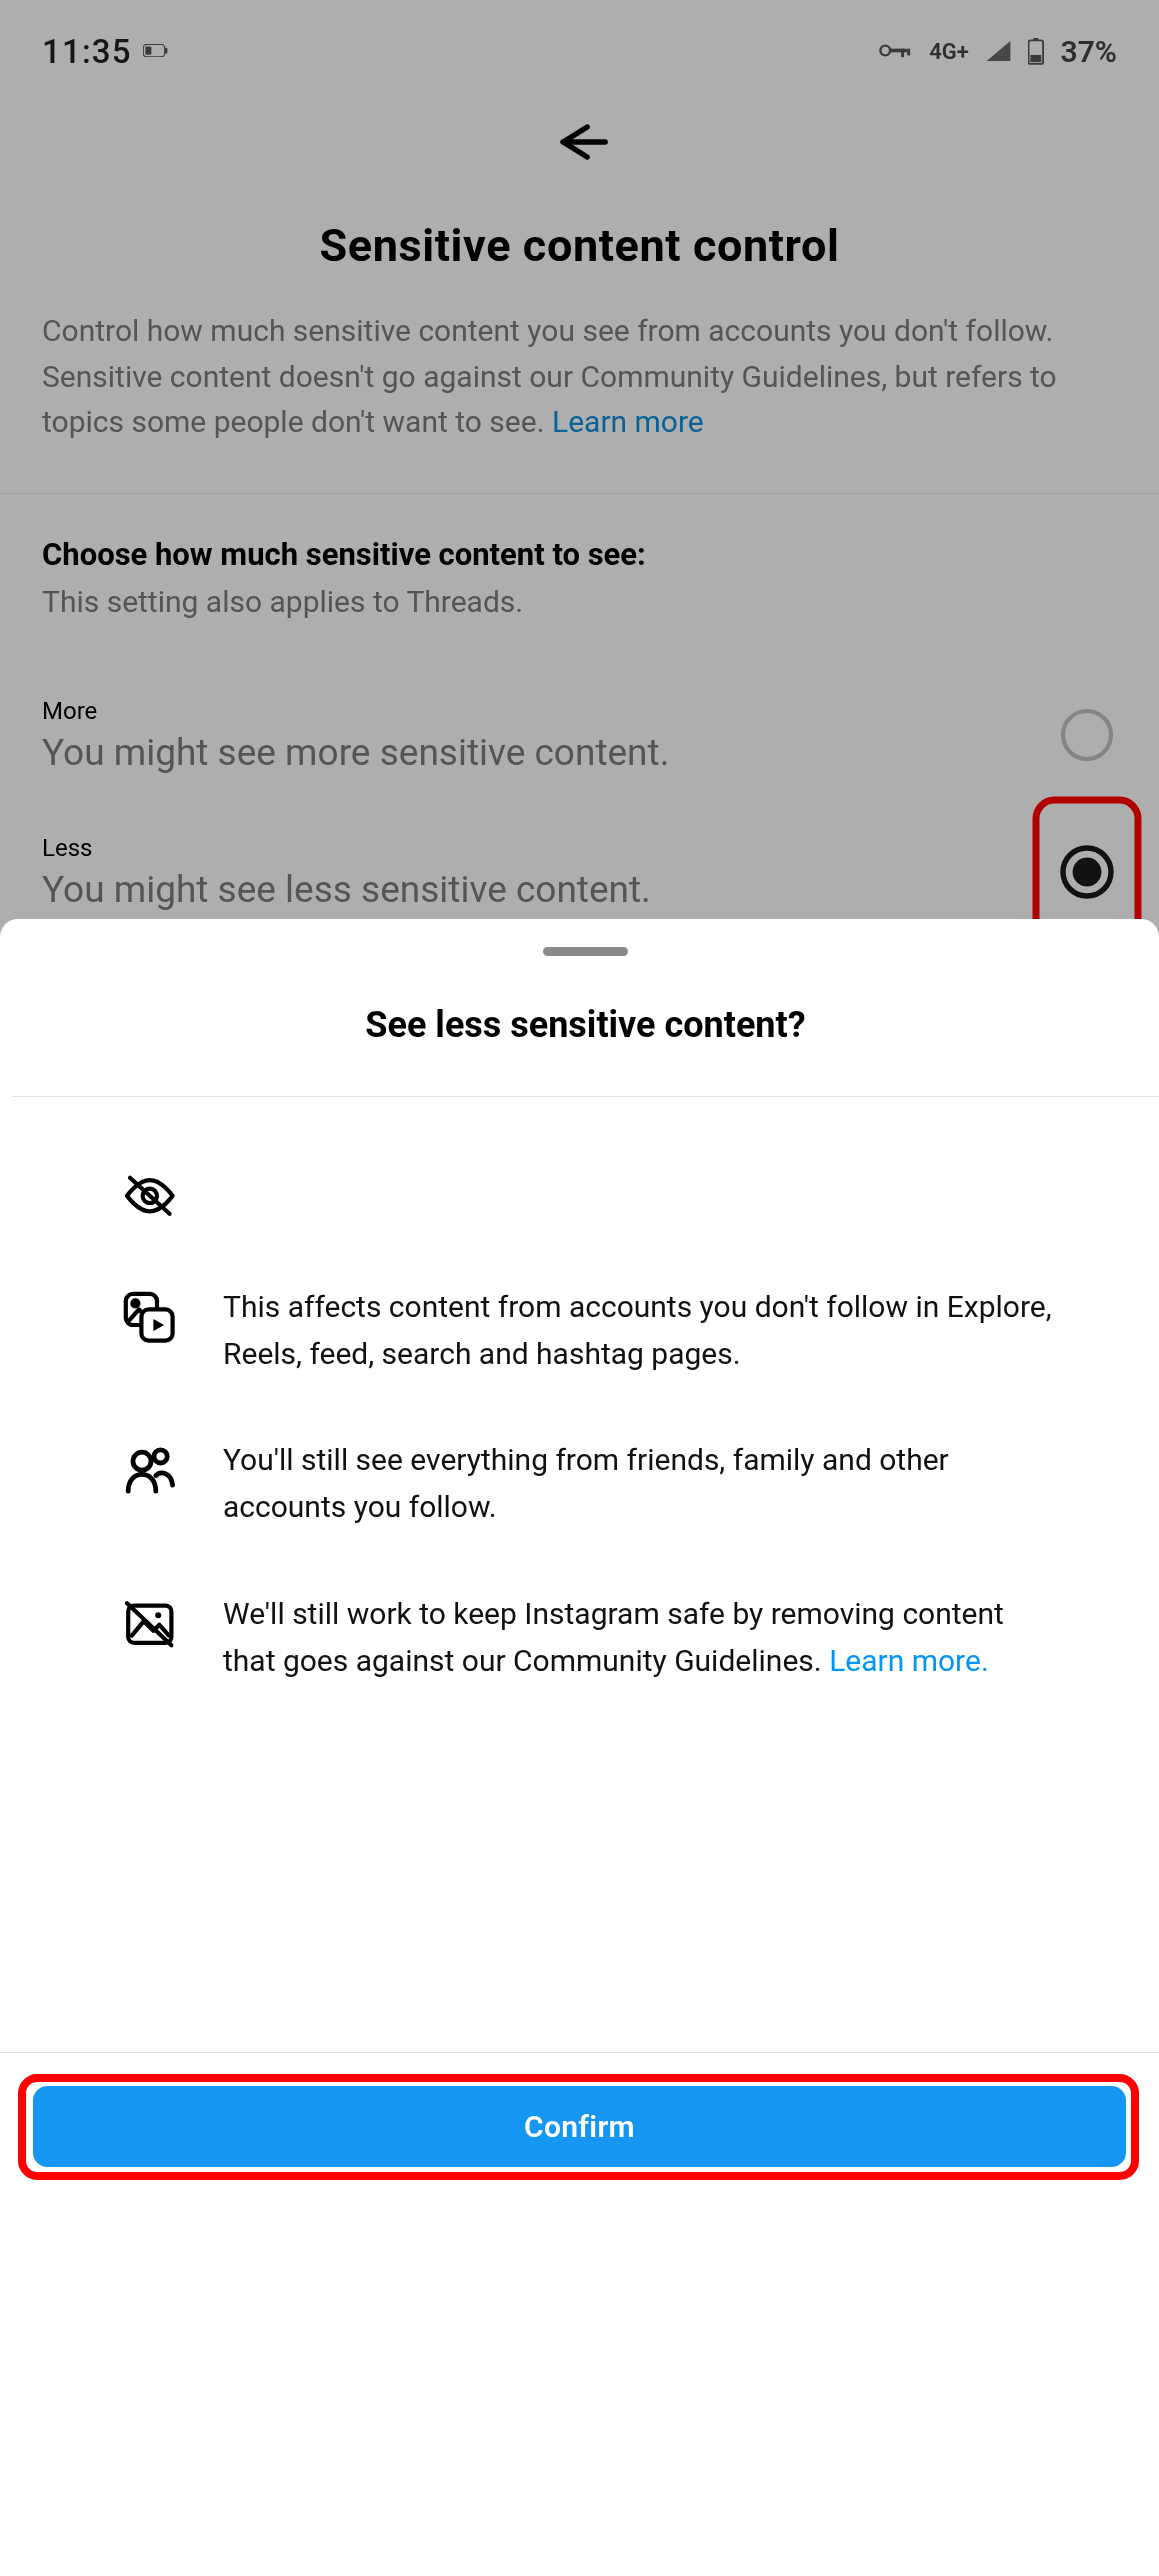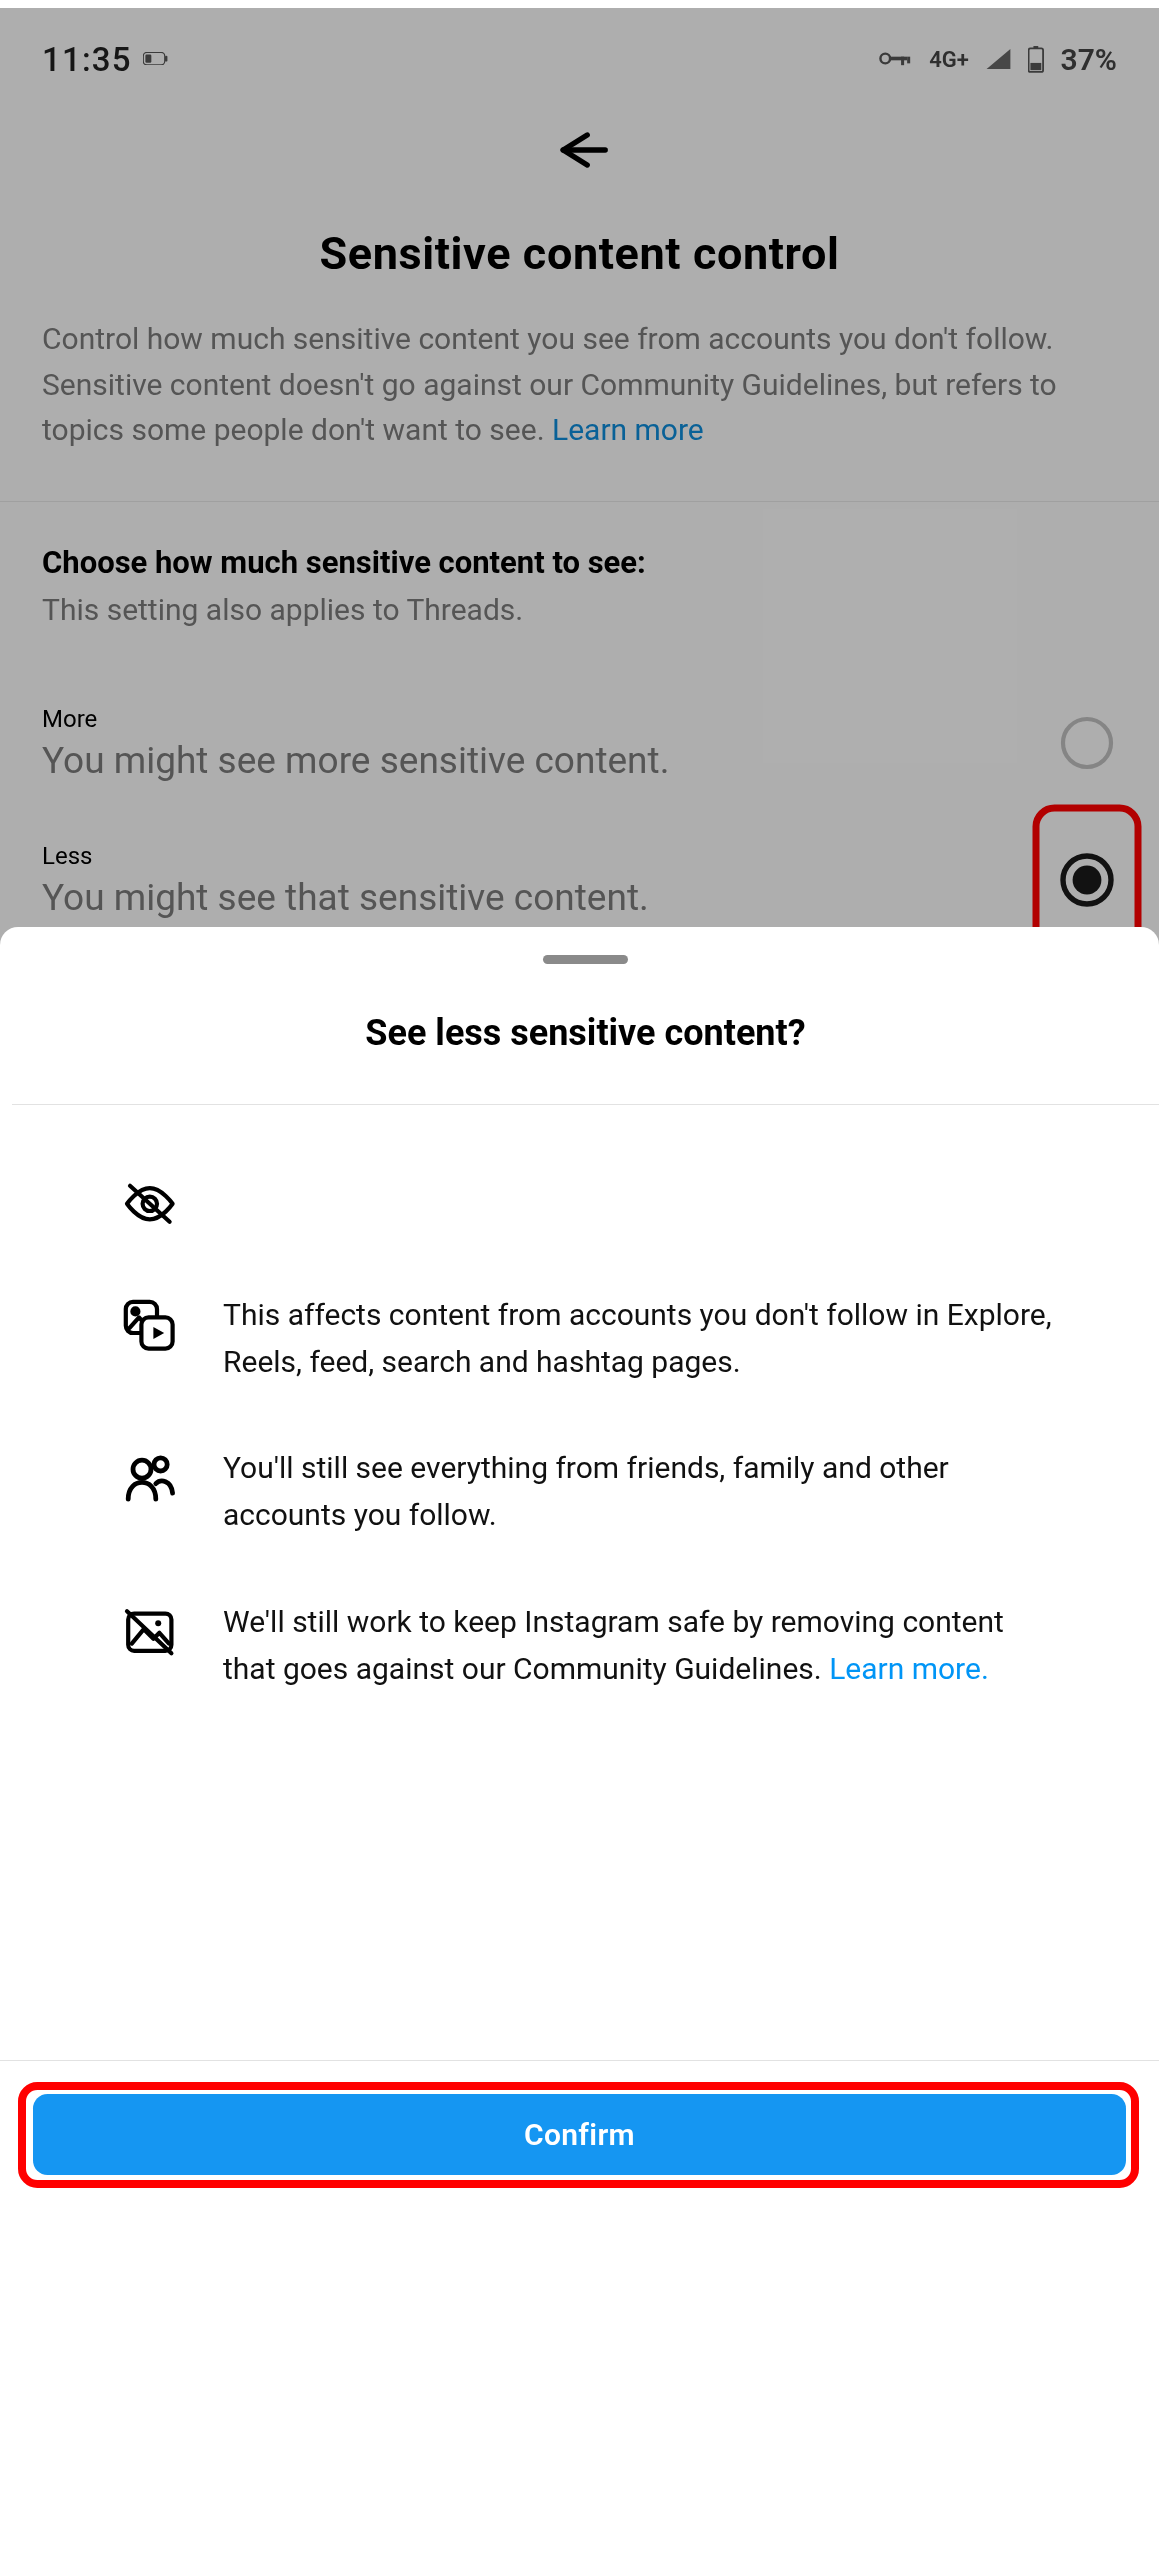--- a/index.html
+++ b/index.html
@@ -1,21 +1,21 @@
 <!DOCTYPE html>
 <html style="font-size:9.7px"><head>
   <meta charset="utf-8">
   <style>
     * { margin: 0; padding: 0; box-sizing: border-box; font-family: -apple-system, BlinkMacSystemFont, 'Segoe UI', Roboto, Helvetica, Arial, sans-serif; -webkit-font-smoothing: antialiased; }
     html, body { width: 100%; }
 
     .screen {
       width: 1159px;
       height: 2200px;
-      margin: 8px auto;
+      margin: 0 auto;
       position: relative;
       background: #701a75;
       overflow: hidden;
     }
 
     
     .bg-page {
       position: absolute;
       inset: 0;
       background: #fafafa;
@@ -212,21 +212,21 @@
           <svg width="60" height="60" viewBox="0 0 100 100">
               <circle cx="50" cy="50" r="40" fill="none" stroke="#bfbfbf" stroke-width="7"></circle>
             </svg>
         </div>
       </div>
 
 
       <div class="option-row">
         <div class="option-text">
           <div class="label">Less</div>
-          <div class="desc">You might see that sensitive content.</div>
+          <div class="desc">You might see less sensitive content.</div>
         </div>
         <div class="option-radio">
           <svg width="60" height="60" viewBox="0 0 100 100">
               <circle cx="50" cy="50" r="40" fill="none" stroke="#1a1a1a" stroke-width="9"></circle>
               <circle cx="50" cy="50" r="24" fill="#1a1a1a"></circle>
             </svg>
           <div class="radio-highlight"></div>
         </div>
       </div>
 

